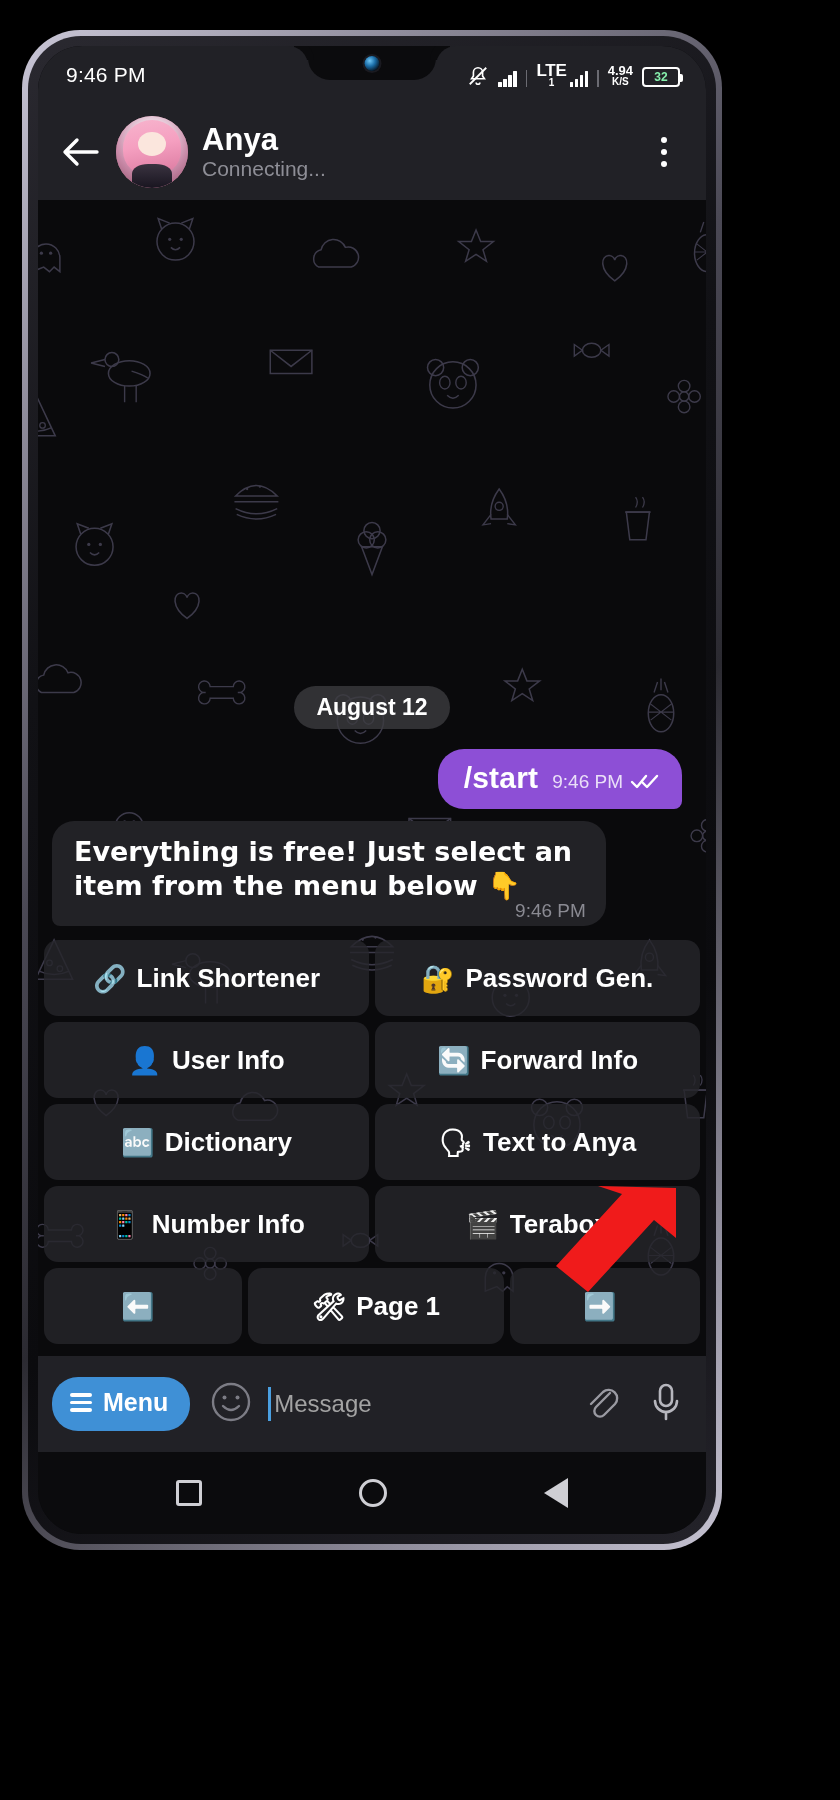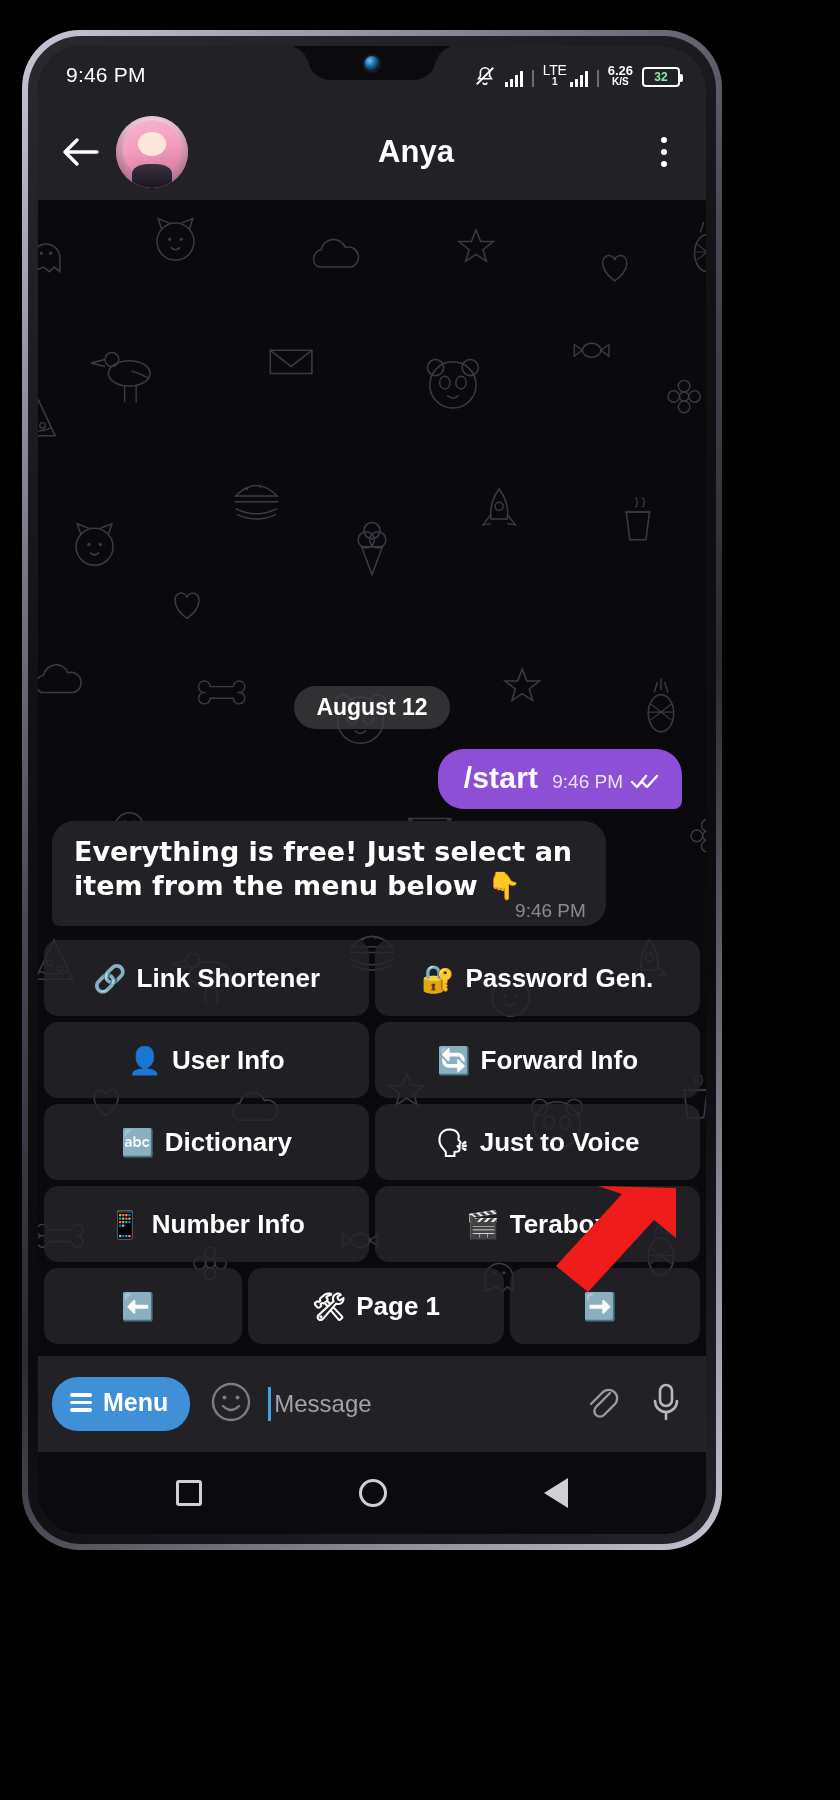--- a/index.html
+++ b/index.html
@@ -56,21 +56,21 @@
   .sb-ico { display: flex; align-items: flex-end; }
   .bars { display: flex; align-items: flex-end; gap: 1.5px; height: 17px; }
   .bars i { display:block; width: 3.5px; background:#fff; border-radius:.5px; }
   .bars i:nth-child(1){height:5px}
   .bars i:nth-child(2){height:8px}
   .bars i:nth-child(3){height:12px}
   .bars i:nth-child(4){height:16px}
   .divider { width:1.5px; height:17px; background:#6b6b72; }
   .lte-wrap { display:flex; align-items:flex-end; gap:3px; }
   .lte-txt { display:flex; flex-direction:column; align-items:center; line-height:.92; }
-  .lte-txt b { font-size: 14px; font-weight: 400; letter-spacing:-.2px;}
+  .lte-txt b { font-size: 17px; font-weight: 700; letter-spacing:-.2px;}
   .lte-txt span { font-size: 10px; font-weight:600; }
   .spd { display:flex; flex-direction:column; align-items:center; line-height:1; }
   .spd b { font-size: 13px; font-weight: 700; }
   .spd span { font-size: 10px; font-weight: 700; }
   .batt { position: relative; width: 38px; height: 20px; border: 2px solid #fff;
           border-radius: 4px; display:flex; align-items:center; justify-content:center; }
   .batt:after { content:''; position:absolute; right:-5px; top:5px; width:3px; height:8px;
                 background:#fff; border-radius:0 2px 2px 0; }
   .batt span { font-size: 12px; font-weight: 700; color: #86efac; }
 
@@ -104,21 +104,21 @@
   }
   .avatar .av-bg { position:absolute; inset:0;
     background: radial-gradient(circle at 50% 30%, #f3e6ec 0%, #e8cfdc 30%, #c98aa8 60%, #8e4a66 100%); }
   .avatar .av-hair { position:absolute; left:10%; top:6%; width:80%; height:78%;
     border-radius: 50% 50% 45% 45%;
     background: linear-gradient(170deg,#f7b4cd 0%, #f59fc0 45%, #d9789e 100%); }
   .avatar .av-face { position:absolute; left:30%; top:22%; width:40%; height:34%;
     border-radius: 50%; background:#fbe6dd; }
   .avatar .av-body { position:absolute; left:22%; bottom:0; width:56%; height:34%;
     border-radius: 40% 40% 0 0; background: linear-gradient(180deg,#3a3340,#191520); }
-  .hd-text { display:flex; flex-direction:row; justify-content:center; gap:0; flex:1; min-width:0; }
+  .hd-text { display:flex; flex-direction:column; justify-content:center; gap:0; flex:1; min-width:0; }
   .hd-title { font-size: 31px; font-weight: 700; color:#fff; line-height:1.05; letter-spacing:.1px;}
   .hd-sub { font-size: 21px; color:#8e8e96; line-height:1.1; }
   .kebab { width: 40px; height: 44px; display:flex; flex-direction:column;
            align-items:center; justify-content:center; gap:6px; }
   .kebab i { width:6px; height:6px; border-radius:50%; background:#fff; display:block; }
 
   
   .chat-body {
     position: relative;
     flex: 1;
@@ -263,21 +263,21 @@
                     <i></i>
                     <i></i>
                     <i></i>
                     <i></i>
                   </div>
               </div>
 
               <div class="divider"></div>
 
               <div class="spd">
-                <b>6.26</b>
+                <b>4.94</b>
                 <span>K/S</span>
               </div>
 
               <div class="batt">
                 <span>32</span>
               </div>
             </div>
           </div>
 
           <div class="chat-header">
@@ -289,20 +289,21 @@
 
             <div class="avatar">
               <div class="av-bg"></div>
               <div class="av-hair"></div>
               <div class="av-face"></div>
               <div class="av-body"></div>
             </div>
 
             <div class="hd-text">
               <div class="hd-title">Anya</div>
+              <div class="hd-sub">Connecting...</div>
             </div>
 
             <div class="kebab">
               <i></i>
                 <i></i>
                 <i></i>
             </div>
           </div>
 
           <div class="chat-body">
@@ -511,21 +512,21 @@
                 </div>
               </div>
 
               <div class="kb-row">
                 <div class="kb-btn">
                   <span class="ico">🔤</span>
                   <span>Dictionary</span>
                 </div>
                 <div class="kb-btn">
                   <span class="ico">🗣</span>
-                  <span>Just to Voice</span>
+                  <span>Text to Anya</span>
                 </div>
               </div>
 
               <div class="kb-row">
                 <div class="kb-btn">
                   <span class="ico">📱</span>
                   <span>Number Info</span>
                 </div>
                 <div class="kb-btn">
                   <span class="ico">🎬</span>

